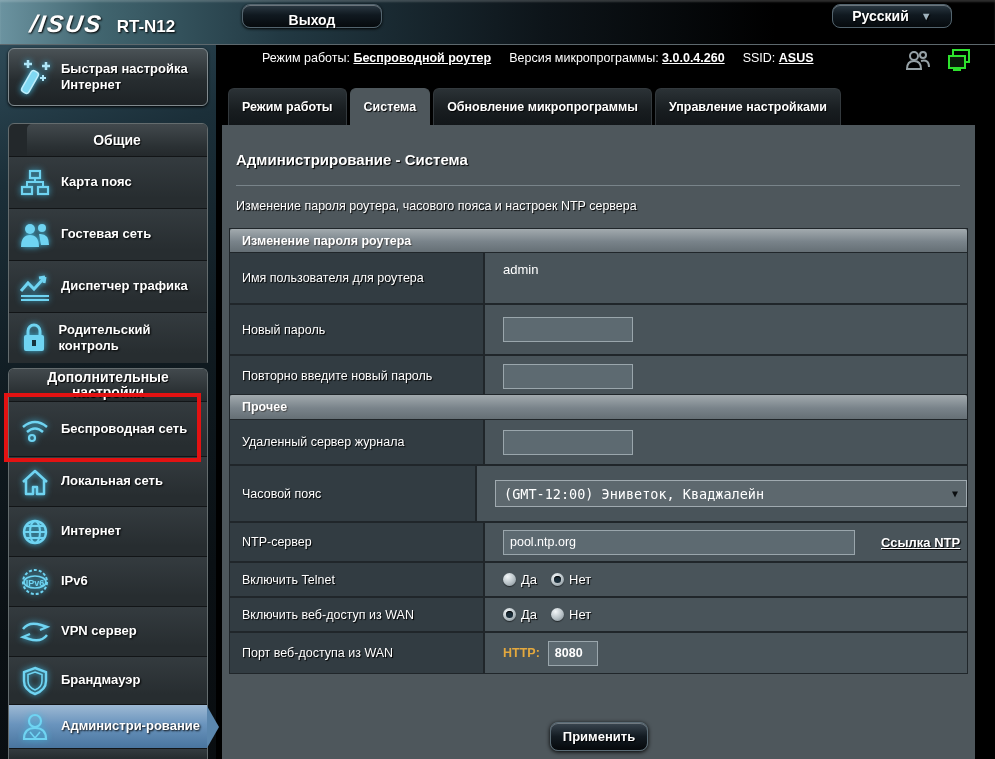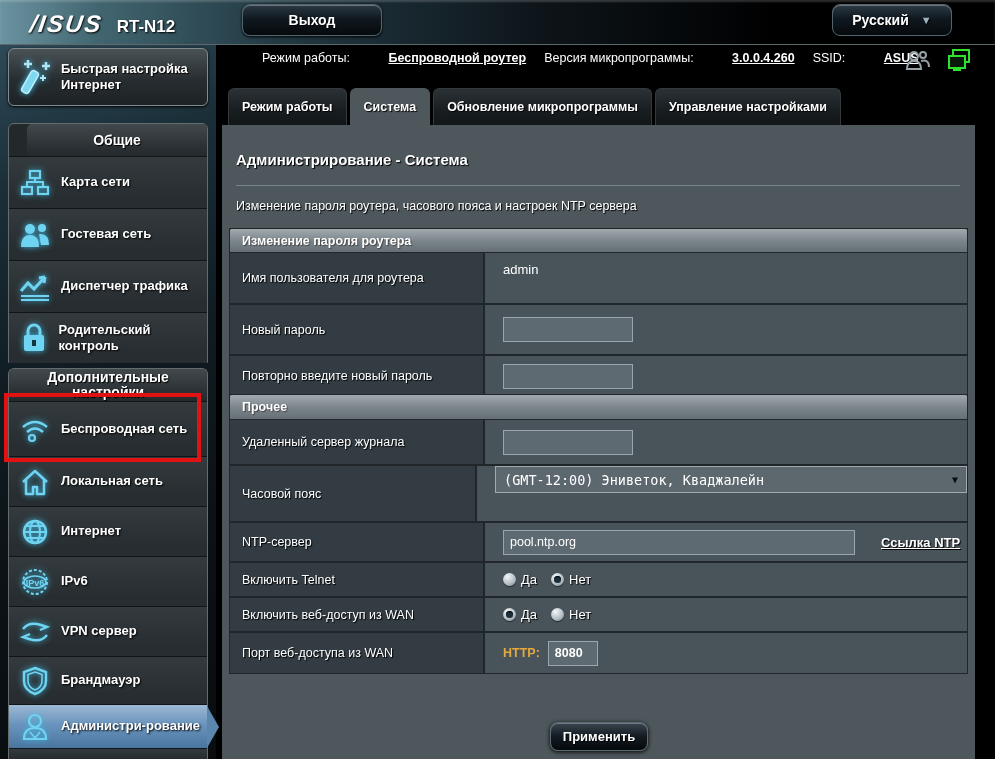--- a/index.html
+++ b/index.html
@@ -12,34 +12,34 @@
     background:linear-gradient(160deg,#2e4a57 0%, #1b2f39 18%, #101b21 45%, #0a1014 75%, #090d10 100%); }
   .topbar { position:absolute; left:0; top:0; width:995px; height:45px;
     background:linear-gradient(90deg,#6b93a0 0%, #41656f 10%, #223943 28%, #0d1419 55%, #000 78%);
     border-bottom:1px solid #5d686d; box-shadow:inset 0 2px 2px rgba(255,255,255,.18); }
 
   .logo-wrap { position:absolute; left:30px; top:10px; display:flex; align-items:baseline; gap:14px; }
   .asus-logo { color:#fff; font-weight:bold; font-style:italic; font-size:24px; letter-spacing:2px;
     transform:skewX(-8deg); text-shadow:1px 1px 2px #000; }
   .model { color:#fff; font-weight:bold; font-size:17px; text-shadow:1px 1px 2px #000; }
 
-  .tb-btn { position:absolute; top:4px; height:32px; border-radius:8px; color:#fff; font-weight:bold;
+  .tb-btn { position:absolute; top:4px; height:24px; border-radius:8px; color:#fff; font-weight:bold;
     font-size:14px; text-align:center; line-height:30px; cursor:pointer;
     background:linear-gradient(#2c3a44,#101920 45%, #060a0d);
     border:1px solid #53646e; box-shadow:inset 0 1px 0 rgba(255,255,255,.3), 0 1px 3px #000;
     text-shadow:1px 1px 1px #000; }
   .btn-logout { left:242px; width:140px; }
   .btn-reboot { left:398px; width:132px; }
   .lang-btn { left:832px; width:120px; display:flex; align-items:center; justify-content:center; gap:12px; }
   .lang-arrow { color:#9fb2bc; font-size:11px; }
 
   
   .statusbar { position:absolute; left:262px; top:51px; width:640px; color:#fff; font-size:12.5px;
     display:flex; gap:18px; white-space:nowrap; text-shadow:1px 1px 1px #000; }
-  .statusbar b { font-weight:bold; text-decoration:underline;margin-left:35px; }
+  .statusbar b { font-weight:bold; text-decoration:underline; }
   .status-icons { position:absolute; top:48px; left:905px; display:flex; gap:16px; align-items:center; }
 
   
   .tabs { position:absolute; left:228px; top:88px; height:37px; display:flex; gap:3px; }
   .tab { height:37px; padding:0 13px; border-radius:6px 6px 0 0; color:#fff; font-weight:bold; font-size:12.5px;
     line-height:37px; background:linear-gradient(#2b3236,#181d20 60%, #121619); border:1px solid #33393d;
     border-bottom:none; cursor:pointer; text-shadow:1px 1px 1px #000; }
   .tab.active { background:#4e575c; border-color:#4e575c; }
 
   
@@ -64,21 +64,21 @@
     padding:0 6px; font-family:"Liberation Sans", sans-serif; }
   .w-pass { width:130px; }
   .w-port { width:50px; font-weight:bold; }
   .mono { font-family:"DejaVu Sans Mono", monospace; }
 
   .select-box { width:472px; height:27px; background:#5d686e; border:1px solid #a0aab0; color:#fff;
     font-family:"DejaVu Sans Mono", monospace; font-size:13.5px; display:flex; align-items:center;
     padding:0 8px; justify-content:space-between; cursor:pointer; }
   .select-arrow { color:#0a0d0f; font-size:10px; }
 
-  .cell-col { flex-direction:row; align-items:flex-start; justify-content:center; gap:4px; }
+  .cell-col { flex-direction:column; align-items:flex-start; justify-content:center; gap:4px; }
   .tz-note { color:#ffc400; font-size:12.5px; text-shadow:1px 1px 1px #000; }
 
   .ntp-input { width:352px; height:26px; }
   .ntp-link { color:#fff; font-size:13px; text-decoration:underline; font-weight:bold; margin-left:18px;
     cursor:pointer; text-shadow:1px 1px 1px #000; }
 
   .http-label { color:#e3a83e; font-weight:bold; font-size:12.5px; }
 
   
   .radio-group { display:flex; align-items:center; gap:14px; }
@@ -198,21 +198,21 @@
 
     <div class="side-item" style="height:52px;">
       <span class="icon-box">
         <svg class="cyan-icon" width="30" height="28" viewBox="0 0 30 28">
           <rect x="10" y="2" width="10" height="7" fill="none" stroke="#6fd4f2" stroke-width="2.2"></rect>
           <rect x="2" y="18" width="10" height="7" fill="none" stroke="#6fd4f2" stroke-width="2.2"></rect>
           <rect x="18" y="18" width="10" height="7" fill="none" stroke="#6fd4f2" stroke-width="2.2"></rect>
           <path d="M15 9 v4 M7 18 v-5 h16 v5" fill="none" stroke="#6fd4f2" stroke-width="2"></path>
         </svg>
       </span>
-      <span class="side-label">Карта сети</span>
+      <span class="side-label">Карта пояс</span>
     </div>
 
     <div class="side-item" style="height:52px;">
       <span class="icon-box">
         <svg class="cyan-icon" width="32" height="28" viewBox="0 0 32 28">
           <circle cx="11" cy="8" r="5" fill="#6fd4f2"></circle>
           <path d="M2 26 Q2 14 11 14 Q20 14 20 26 Z" fill="#6fd4f2"></path>
           <circle cx="23" cy="7" r="4" fill="#6fd4f2"></circle>
           <path d="M20 13 Q30 12 30 24 L22 24" fill="#6fd4f2"></path>
         </svg>

